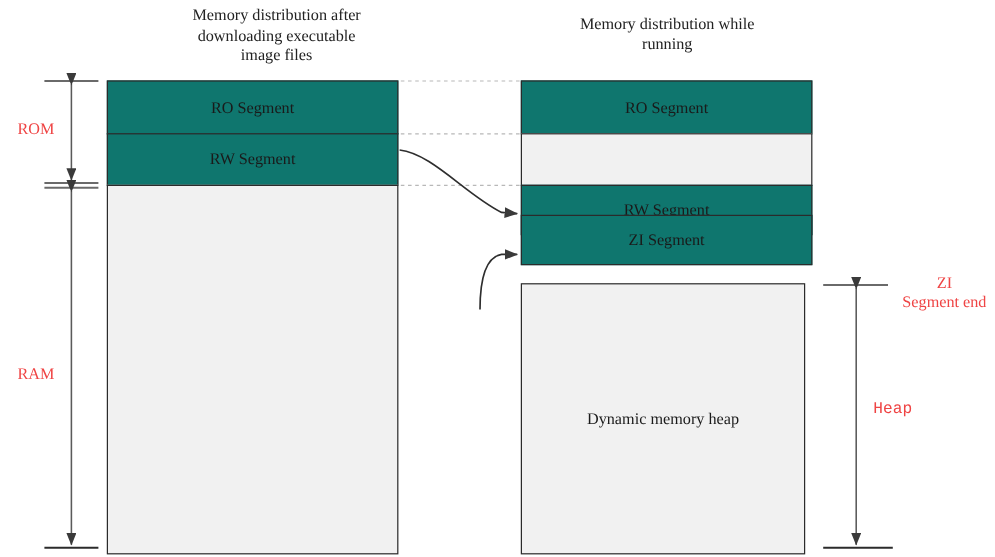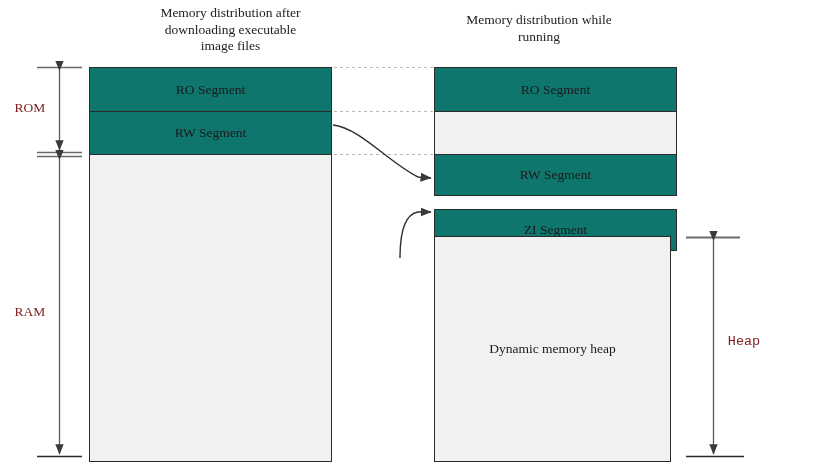--- a/index.html
+++ b/index.html
@@ -20,39 +20,39 @@
   }
   .title {
     position: absolute;
     text-align: center;
     font-size: 13.5px;
     line-height: 16.5px;
     color: #222222;
     white-space: pre-line;
   }
   #title-left  { left: 108px; top: 5px;  width: 245px; }
-  #title-right { left: 415px; top: 12px; width: 248px; }
+  #title-right { left: 432px; top: 12px; width: 248px; }
 
   .memblock {
     position: absolute;
     border: 1.4px solid #2b2b2b;
     box-sizing: border-box;
     display: flex;
     align-items: center;
     justify-content: center;
     font-size: 13.5px;
     color: #1a1a1a;
   }
   .seg-filled { background: #0f766e; }
   .seg-empty  { background: #f1f1f1; }
 
   .v-label {
     position: absolute;
     font-size: 13.5px;
-    color: #7f1d1d;
+    color: #ef4444;
     text-align: center;
     line-height: 16px;
   }
 
   
   #overlay {
     position: absolute;
     left: 0; top: 0;
     width: 829px;
     height: 464px;
@@ -76,28 +76,30 @@
   <div class="memblock seg-filled" style="left:89px; top:111px; width:243px; height:44px;">RW Segment</div>
 
   <div class="memblock seg-empty" style="left:89px; top:154px; width:243px; height:308px;"></div>
 
   <div class="memblock seg-filled" style="left:434px; top:67px; width:243px; height:45px;">RO Segment</div>
 
   <div class="memblock seg-empty" style="left:434px; top:111px; width:243px; height:44px;"></div>
 
   <div class="memblock seg-filled" style="left:434px; top:154px; width:243px; height:42px;">RW Segment</div>
 
-  <div class="memblock seg-filled" style="left:434px; top:209px; width:243px; height:42px;">ZI Segment</div>
+  <div class="memblock seg-filled" style="left:434px; top:179px; width:243px; height:42px;">ZI Segment</div>
 
   <div class="memblock seg-empty" style="left:434px; top:236px; width:237px; height:226px;font-family:Liberation Serif, serif;">Dynamic memory heap</div>
 
   <div class="v-label" style="left:4px; top:100px; width:52px;">ROM</div>
 
   <div class="v-label" style="left:4px; top:304px; width:52px;">RAM</div>
 
+  <div class="v-label" style="left:745px; top:228px; width:84px; white-space:pre-line;">ZI
+Segment end</div>
 
   <div class="v-label" style="left:714px; top:334px; width:60px;font-family:Liberation Mono, monospace;">Heap</div>
 
   <svg id="overlay" viewBox="0 0 829 464">
     <defs>
       <marker id="ah" markerWidth="9" markerHeight="9" refX="7.5" refY="3.2" orient="auto" markerUnits="strokeWidth">
         <path d="M0,0 L8,3.2 L0,6.4 z" fill="#3a3a3a"></path>
       </marker>
       <marker id="ah-up" markerWidth="9" markerHeight="9" refX="7.0" refY="3.2" orient="auto" markerUnits="strokeWidth">
         <path d="M0,0 L8,3.2 L0,6.4 z" fill="#3a3a3a"></path>

